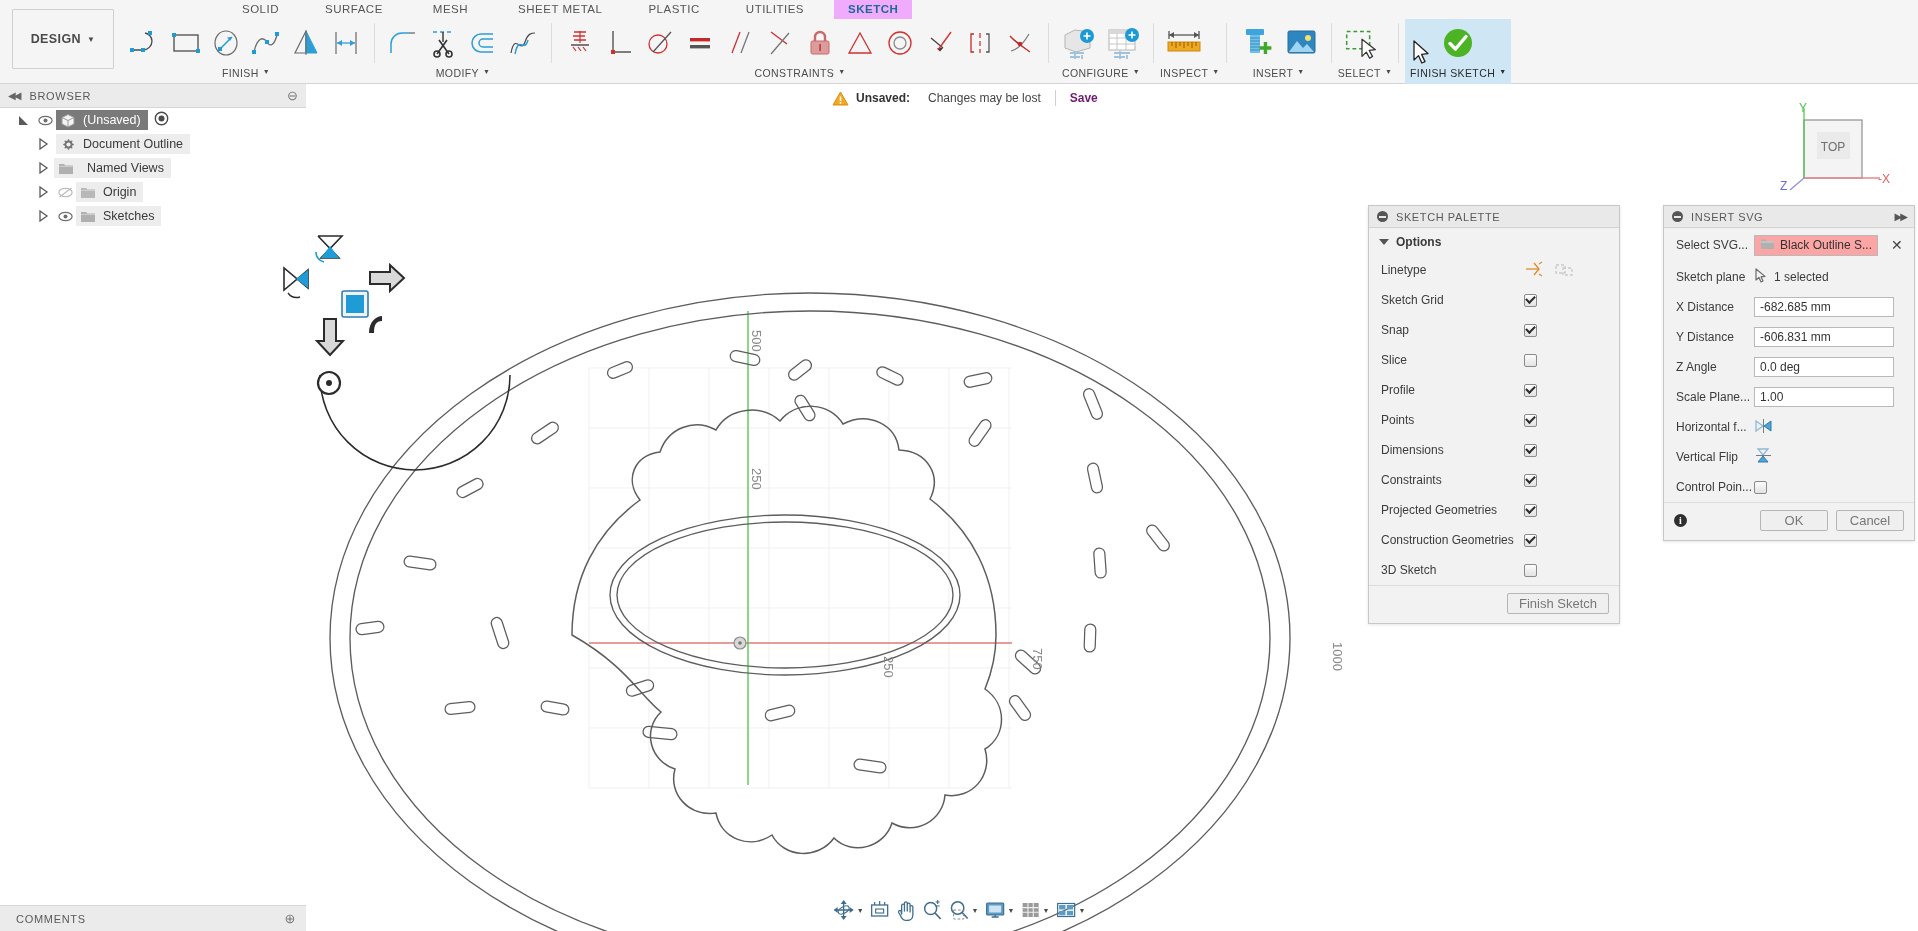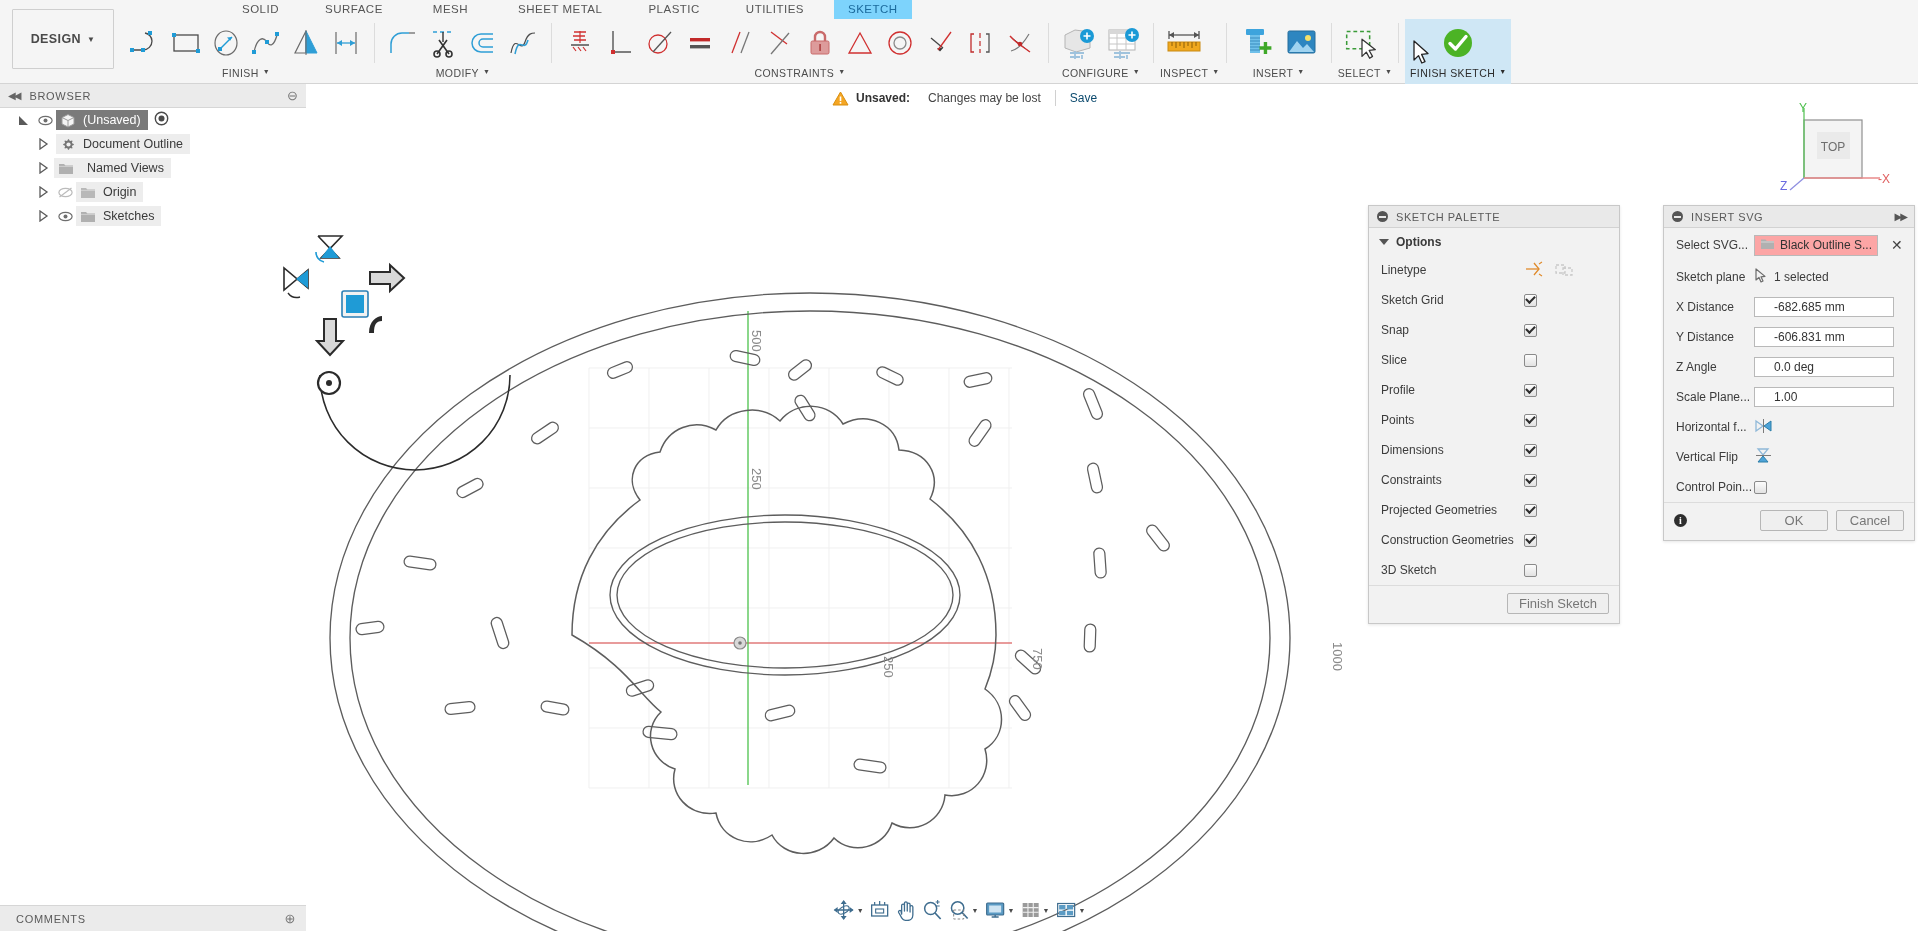--- a/index.html
+++ b/index.html
@@ -33,21 +33,21 @@
   .tabs-and-tools { position: relative; flex: 1; height: 84px; }
   .tabstrip {
     position: absolute; left: 0; top: 0; height: 19px;
     display: flex; align-items: center;
   }
   .tab {
     font-size: 11.5px; letter-spacing: .5px; color: #555;
     padding: 3px 14px 4px 14px; height: 19px; line-height: 13px;
     white-space: nowrap;
   }
-  .tab.active { background: #7dd3fc; color: #1b6a9c; font-weight: normal; }
+  .tab.active { background: #f0abfc; color: #1b6a9c; font-weight: bold; }
 
   .toolrow {
     position: absolute; left: 0; top: 19px; height: 65px;
     display: flex; align-items: flex-start;
   }
   .group { position: relative; height: 65px; display: flex; flex-direction: column; }
   .grow { display: flex; align-items: center; height: 48px; padding: 0 2px; }
   .glabel {
     height: 17px; font-size: 10.5px; color: #4c4c4c; letter-spacing: .4px;
     display: flex; align-items: flex-start; justify-content: center;
@@ -99,21 +99,21 @@
   
   .unsaved {
     position: absolute; left: 828px; top: 86px; height: 24px;
     display: flex; align-items: center; gap: 0px; z-index: 5;
     background: #fff; padding: 0 4px;
   }
   .unsaved .warn { margin-right: 7px; display:flex; }
   .unsaved .lbl { font-size: 12px; font-weight: bold; color: #333; margin-right: 18px; }
   .unsaved .msg { font-size: 12px; color: #444; margin-right: 14px; }
   .unsaved .vsep { width:1px; height:16px; background:#d0d0d0; margin-right:14px; }
-  .unsaved .save { font-size: 12px; color: #0c4a6e; font-weight: normal; }
+  .unsaved .save { font-size: 12px; color: #701a75; font-weight: bold; }
 
   
   .viewcube { position: absolute; right: 24px; top: 98px; width: 118px; height: 96px; z-index: 6; }
 
   
   .panel {
     position: absolute; background: #f2f2f2;
     border: 1px solid #c8c8c8; z-index: 7;
     box-shadow: 0 1px 3px rgba(0,0,0,.10);
   }
@@ -164,21 +164,21 @@
     font-size: 13px; color: #777;
     display: inline-flex; align-items: center; justify-content: center;
   }
 
   
   #insert-svg { left: 1663px; top: 205px; width: 252px; }
   .fld-row { display: flex; align-items: center; height: 30px; padding-left: 12px; font-size: 12px; color: #3c3c3c; }
   .fld-row .name { width: 78px; flex: none; }
   .txtin {
     height: 20px; background: #fff; border: 1px solid #b9b9b9;
-    font-size: 12px; color: #333; padding: 0 19px;
+    font-size: 12px; color: #333; padding: 0 5px;
     display: flex; align-items: center;
   }
   .selbox {
     height: 21px; width: 124px; background: #fca5a5; border: 1px solid #b9b9b9;
     display: flex; align-items: center; gap: 5px; padding: 0 5px;
     font-size: 12px; color: #333; overflow: hidden; white-space: nowrap;
   }
   .xbtn { font-size: 14px; color: #444; margin-left: 13px; }
   .info-dot {
     width: 13px; height: 13px; border-radius: 50%; background: #2e2e2e; color: #fff;

